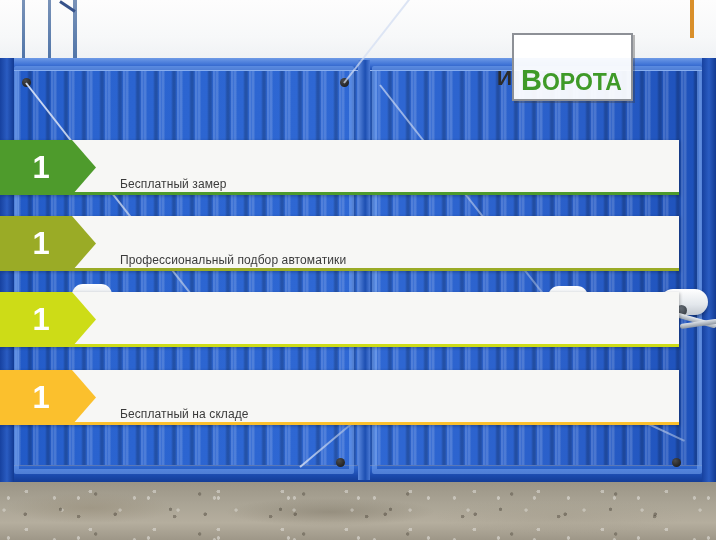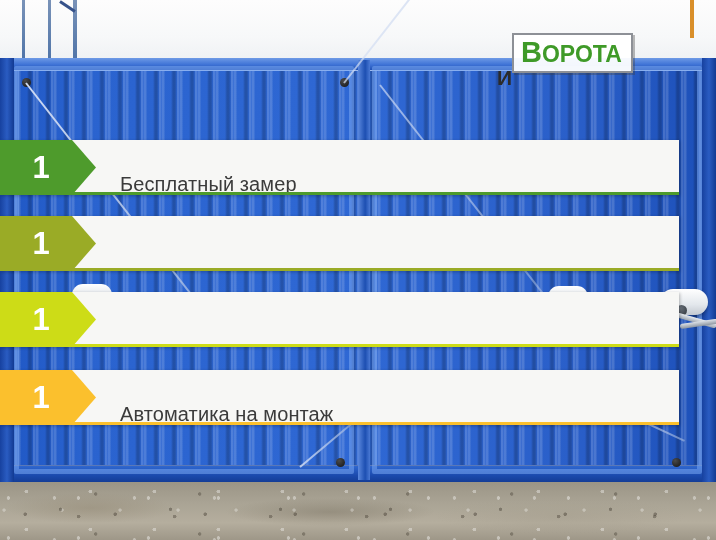--- a/index.html
+++ b/index.html
@@ -150,21 +150,21 @@
   .logo {
     position:absolute; left:512px; top:33px;
     padding:3px 9px 4px 7px;
     background:rgba(255,255,255,.94);
     border:2px solid #8d9096;
     box-shadow:2px 2px 0 rgba(60,60,60,.35);
     line-height:1;
     white-space:nowrap;
   }
   .logo-line { display:block; }
-  .logo-l1 { font-size:23px; font-weight:bold; color:#3f9a28; letter-spacing:0px; }
+  .logo-l1 { font-size:23px; font-weight:bold; color:#3f9a28; letter-spacing:0px;margin-top:28px; }
   .logo-l1 .cap1 { font-size:29px; }
   .logo-l2 { font-size:23px; font-weight:bold; color:#1f2f50; letter-spacing:0px; margin-top:-2px; }
   .logo-l2 .cap1 { font-size:29px; color:#3f9a28; }
   .logo-i {
     position:absolute; left:-17px; top:32px;
     font-size:21px; font-weight:bold; color:#2b2b2b;
   }
 
   
   .rows { position:absolute; left:0; top:0; width:716px; height:540px; }
@@ -183,21 +183,21 @@
     display:flex; align-items:center; justify-content:center;
     clip-path:polygon(0 0, 72px 0, 100% 50%, 72px 100%, 0 100%);
   }
   .badge-num {
     font-size:31px; font-weight:bold; color:#ffffff;
     line-height:1; margin-right:14px; margin-top:-1px;
   }
   .row-label {
     display:flex; align-items:center;
     padding-left:24px;
-    font-size:20px; color:#3b3b3b; letter-spacing:.1px;
+    font-size:12px; color:#3b3b3b; letter-spacing:.1px;
     white-space:nowrap;
     margin-top:33px;
   }
 
   
   .avito {
     position:absolute; left:622px; top:498px;
     display:flex; align-items:center; gap:4px;
     opacity:.72;
   }
@@ -279,34 +279,35 @@
         <span class="badge-num">1</span>
       </div>
       <div class="row-label">Бесплатный замер</div>
       <div class="row-accent" style="background: rgb(78, 155, 44);"></div>
     </div>
 
     <div class="row" style="top:216px;">
       <div class="badge" style="background: rgb(154, 171, 38);">
         <span class="badge-num">1</span>
       </div>
+      <div class="row-label">Профессиональный подбор автоматики</div>
       <div class="row-accent" style="background: rgb(154, 171, 38);"></div>
     </div>
 
     <div class="row" style="top:292px;">
       <div class="badge" style="background: rgb(205, 220, 23);">
         <span class="badge-num">1</span>
       </div>
       <div class="row-accent" style="background: rgb(205, 220, 23);"></div>
     </div>
 
     <div class="row" style="top:370px;">
       <div class="badge" style="background: rgb(251, 192, 45);">
         <span class="badge-num">1</span>
       </div>
-      <div class="row-label">Автоматика на монтаж</div>
+      <div class="row-label">Бесплатный на складе</div>
       <div class="row-accent" style="background: rgb(251, 192, 45);"></div>
     </div>
 
   </div>
 
 
 </div>
 
 </body></html>

